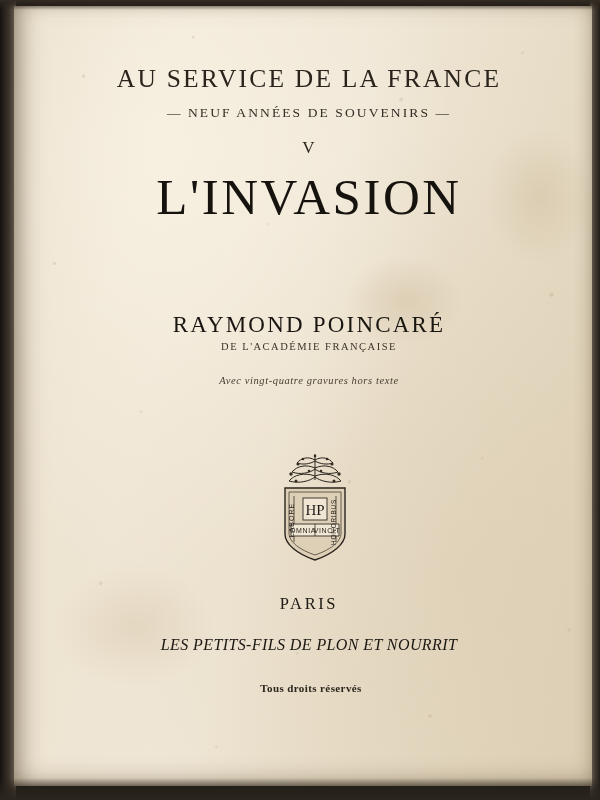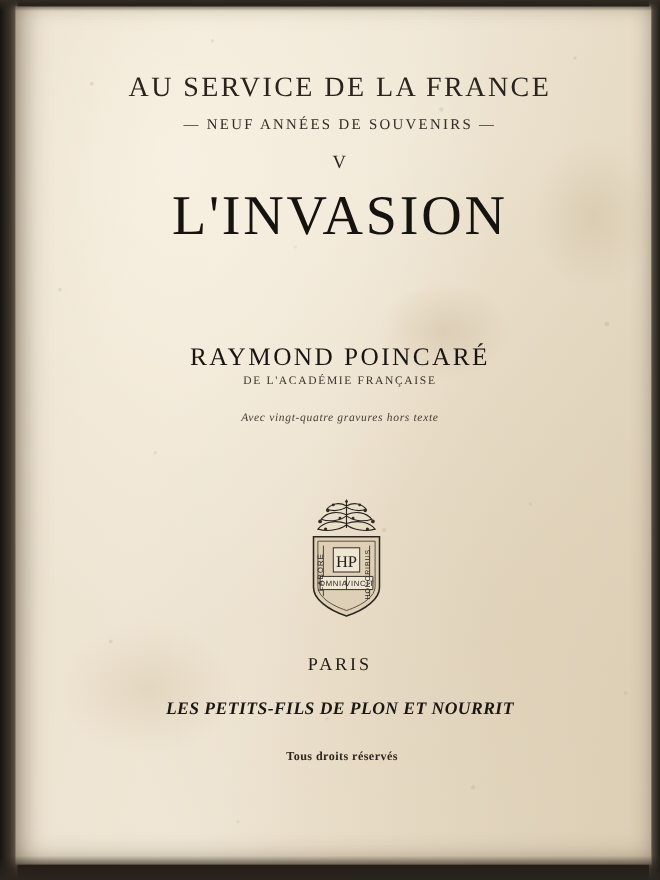--- a/index.html
+++ b/index.html
@@ -205,21 +205,21 @@
     left: 0; right: 0; top: 609px;
     font-size: 15px;
     letter-spacing: 2.4px;
     color: #221d17;
   }
   .publisher-long {
     position: absolute;
     left: 0; right: 0; top: 630px;
     font-size: 16px;
     font-style: italic;
-    font-weight: 700;
+    font-weight: 400;
     letter-spacing: .4px;
     color: #1b1712;
   }
   .address {
     position: absolute;
     left: 0; right: 0; top: 654px;
     font-size: 12.5px;
     letter-spacing: .9px;
     color: #272219;
   }

